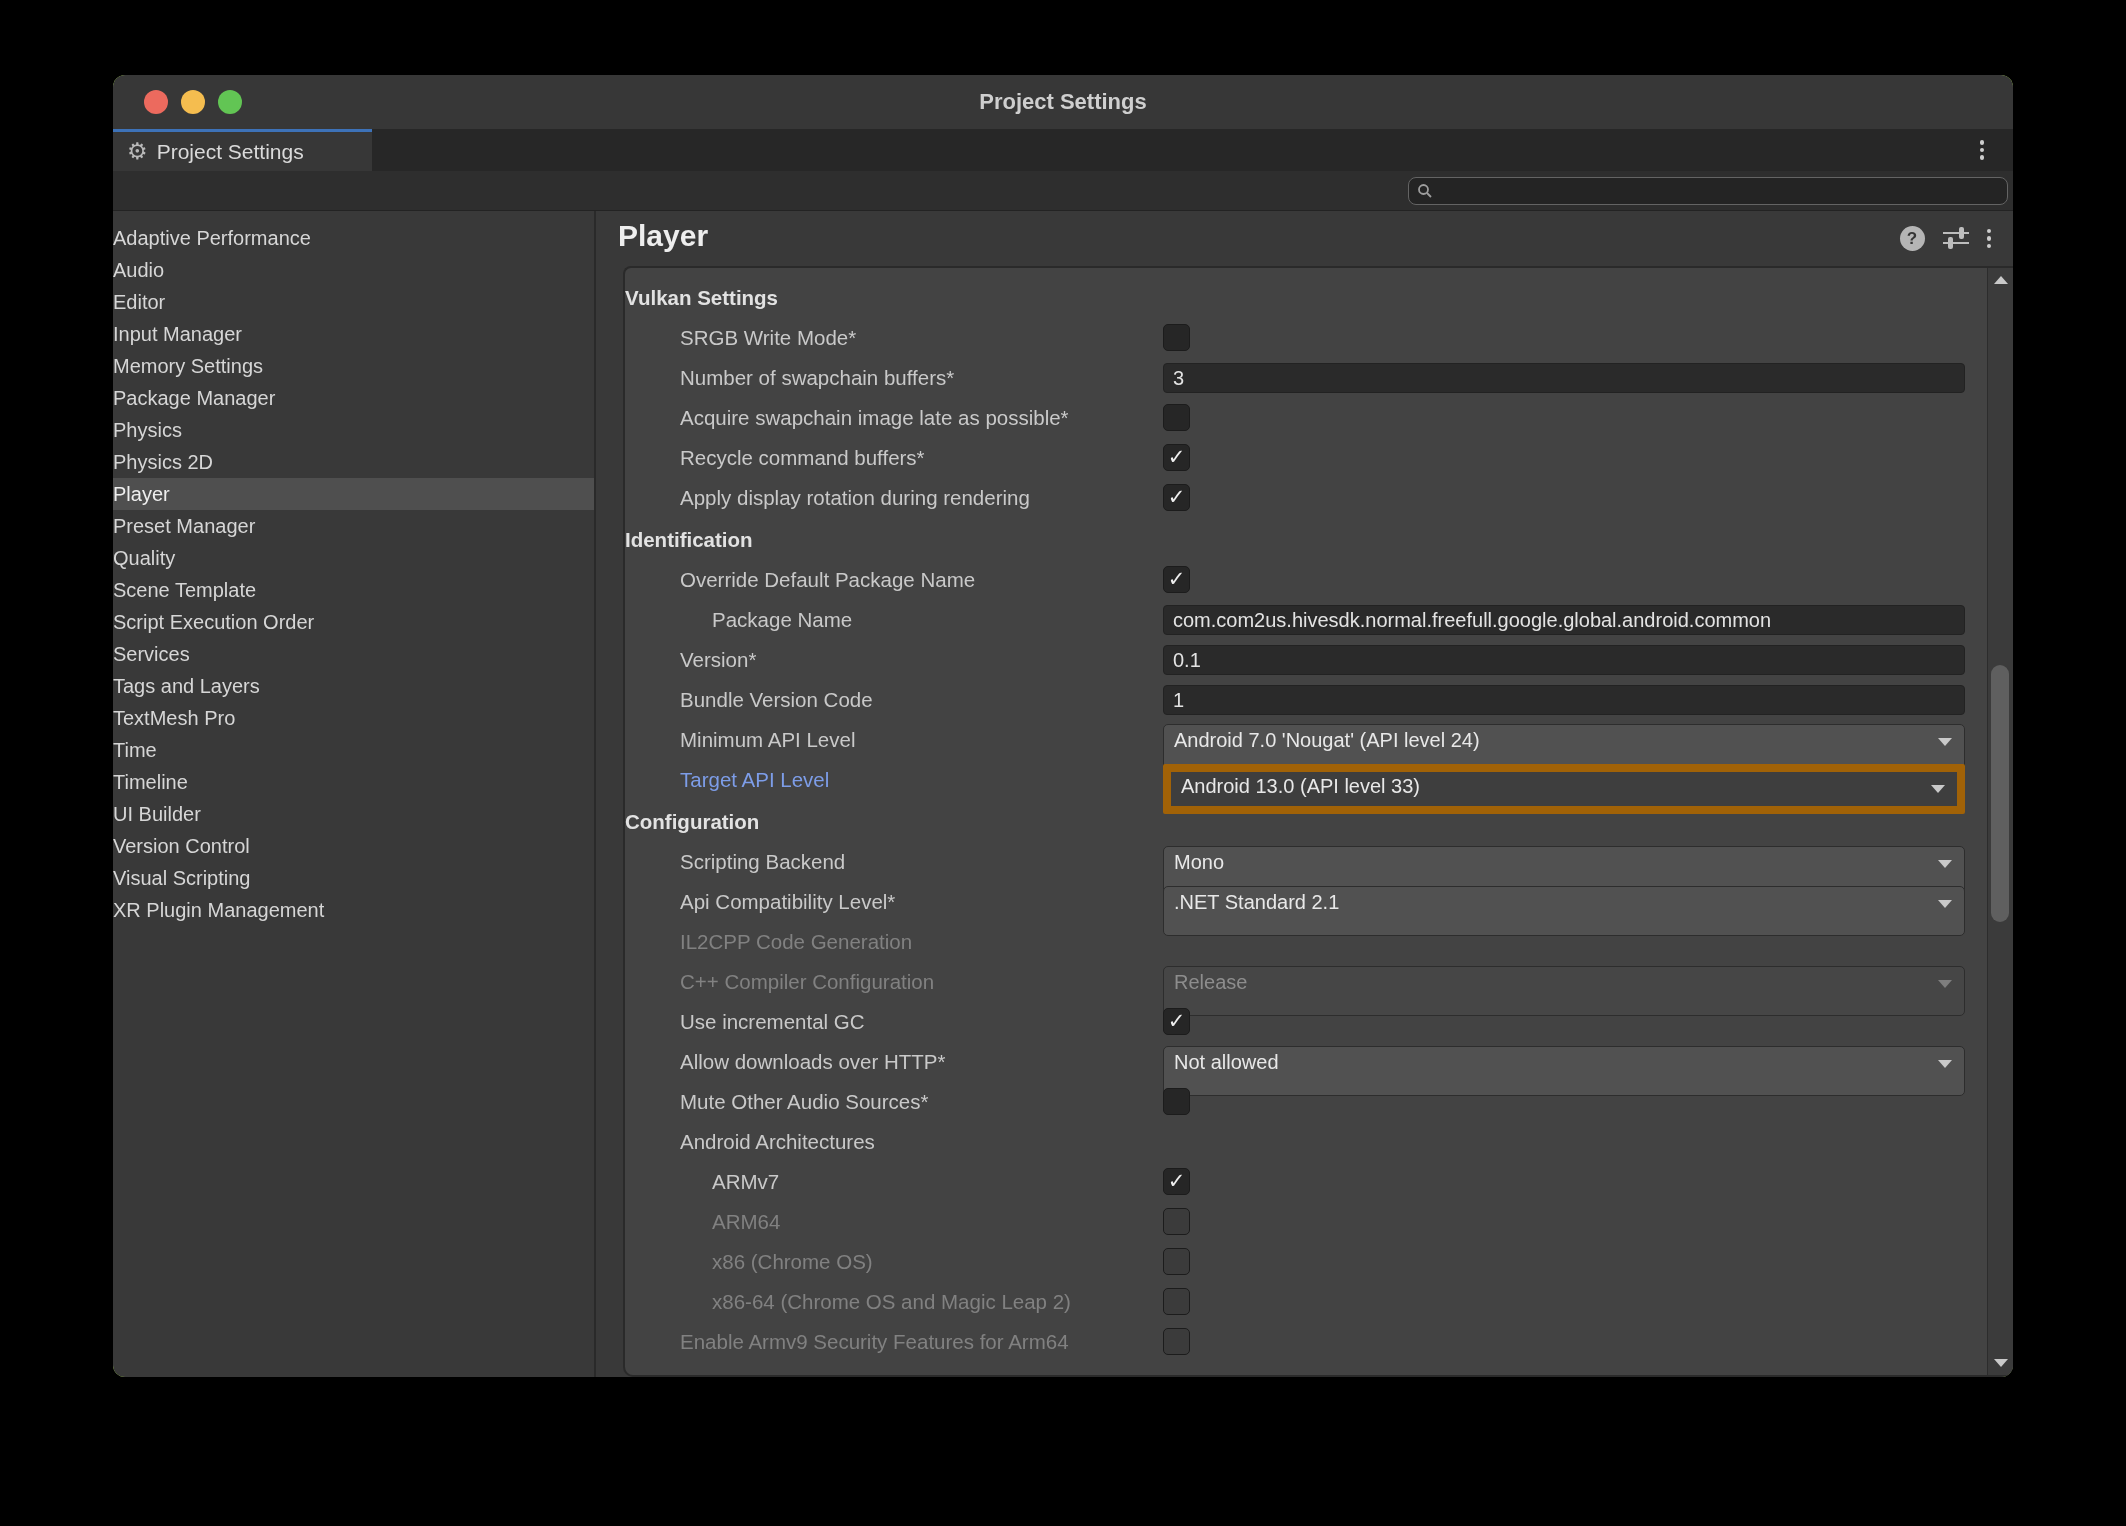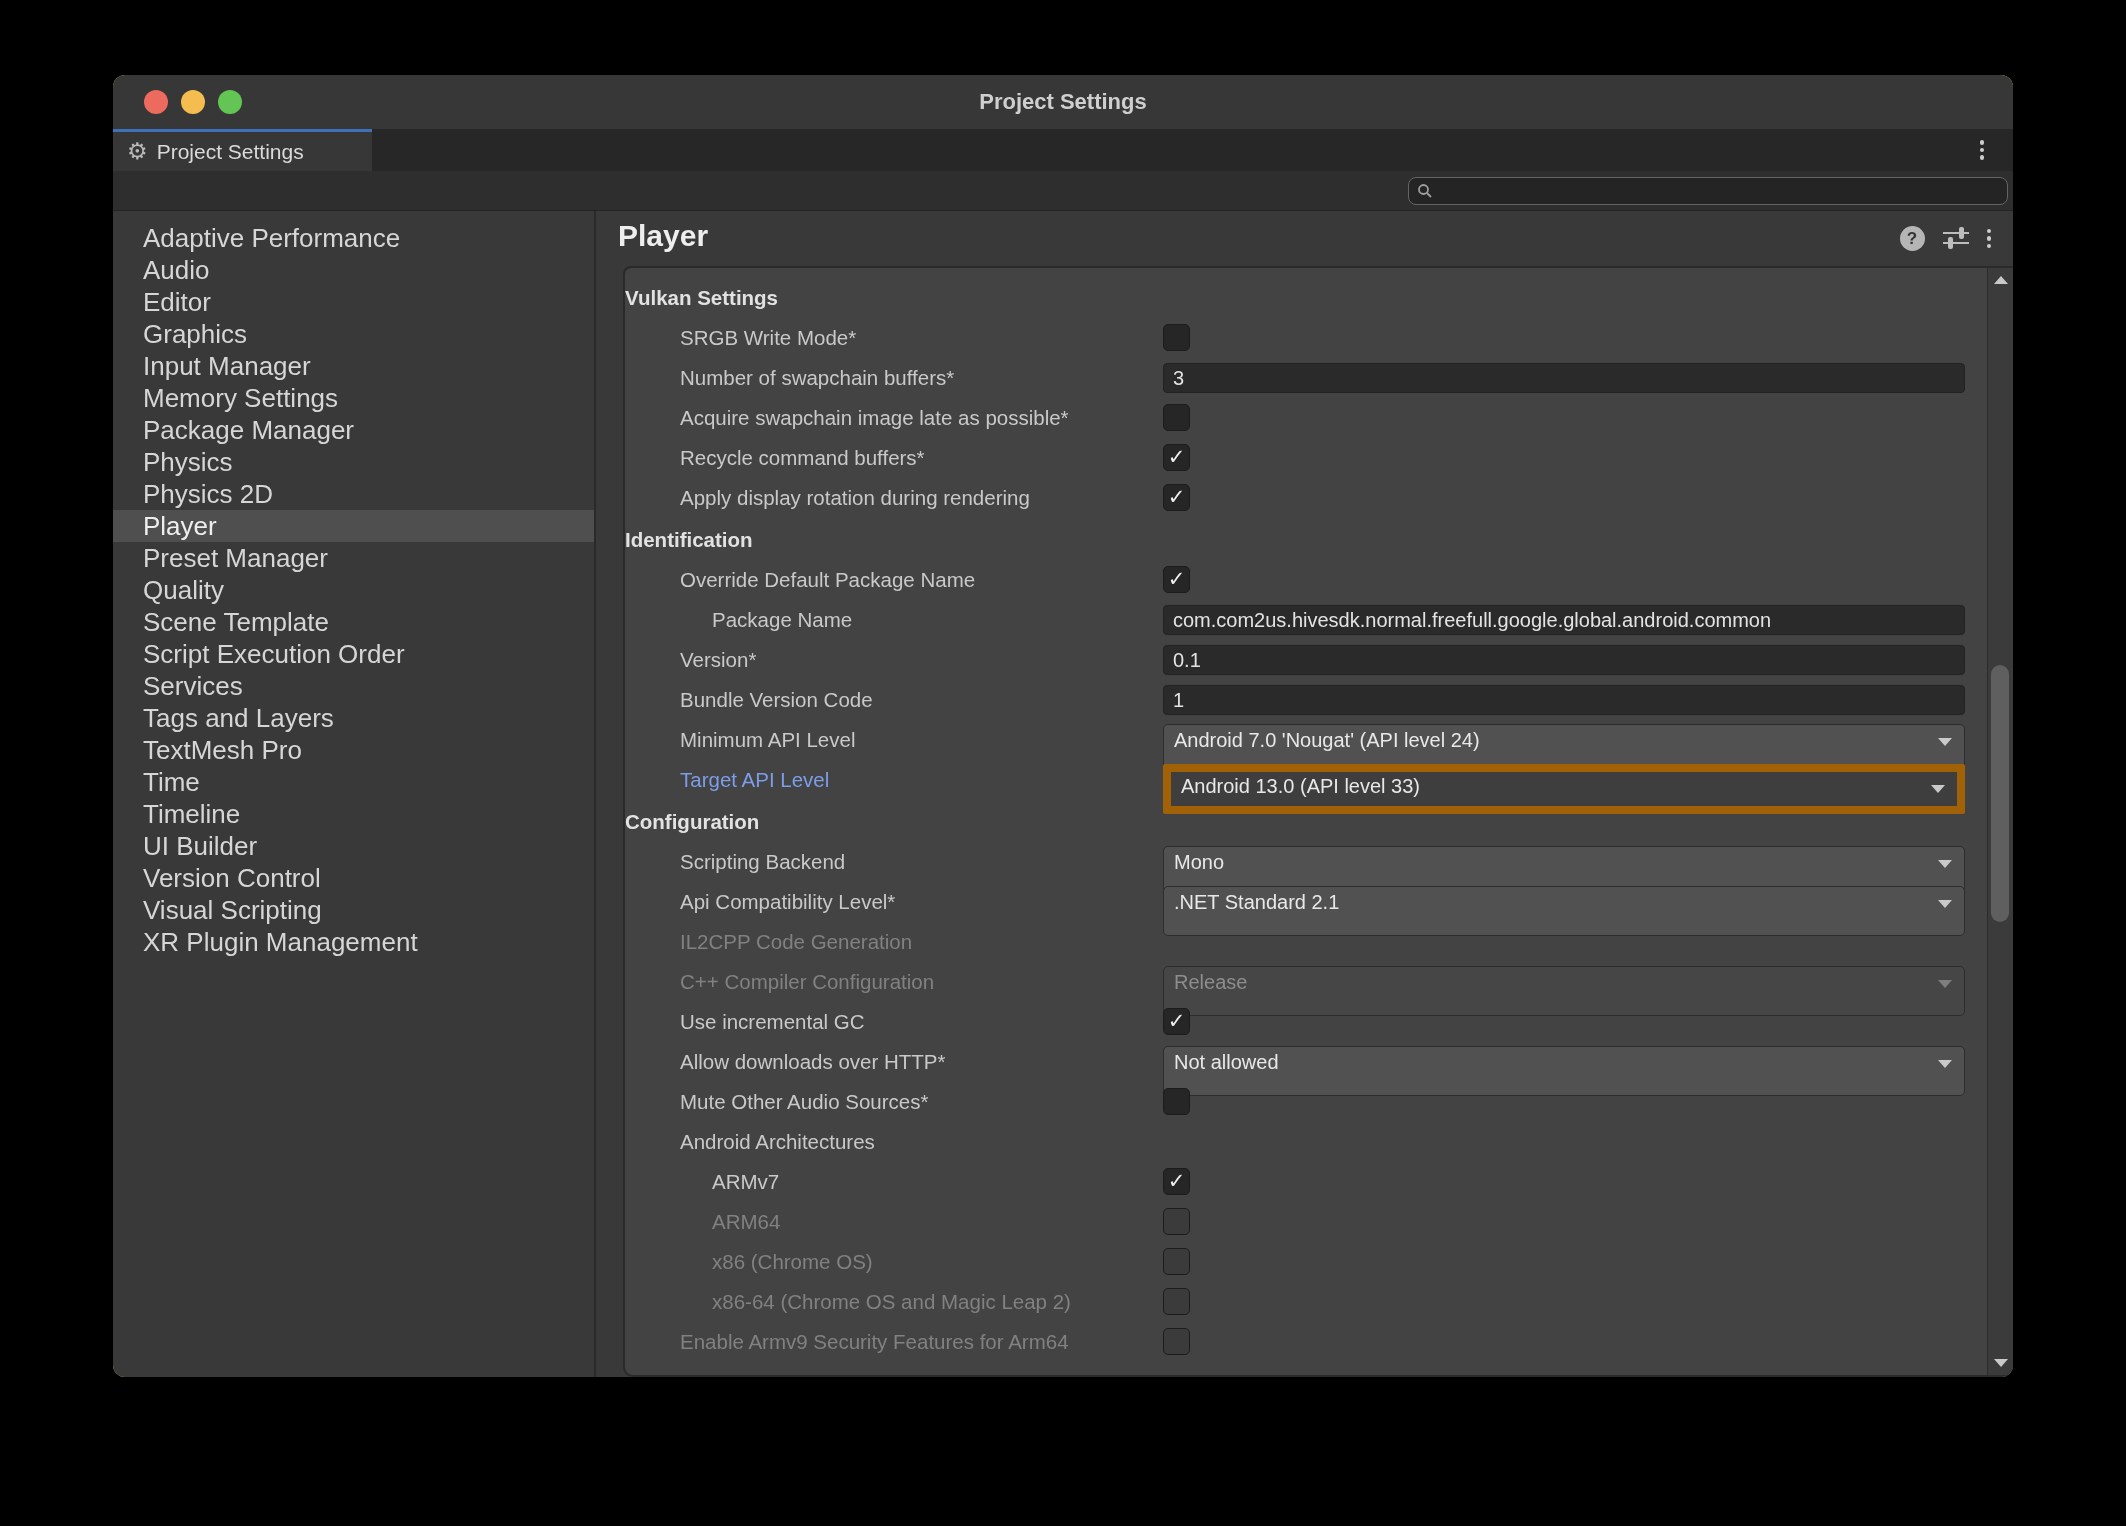--- a/index.html
+++ b/index.html
@@ -33,21 +33,21 @@
   .searchbox { position:absolute; right:5px; top:6px; width:600px; height:28px; background:#242424;
                border:1.5px solid #646464; border-radius:8px; display:flex; align-items:center;
                padding-left:8px; gap:6px; }
   .searchbox input { background:transparent; border:none; outline:none; color:#ddd;
                      font-size:18px; width:540px; font-family:"Liberation Sans",sans-serif; }
 
   
   .main { position:absolute; left:0; top:136px; right:0; bottom:0; }
   .sidebar { position:absolute; left:0; top:0; bottom:0; width:481px; background:#393939;
              padding-top:11px; overflow:hidden; }
-  .side-item { height:32px; line-height:32px; padding-left:30px; color:#d6d6d6; font-size:26px;
+  .side-item { height:32px; line-height:32px; color:#d6d6d6; font-size:20px;
                white-space:nowrap; cursor:pointer; }
   .side-item.selected { background:#4f4f4f; color:#eee; }
   .v-divider { position:absolute; left:481px; top:0; bottom:0; width:2px; background:#2a2a2a; }
   .content { position:absolute; left:483px; top:0; right:0; bottom:0; background:#393939; }
 
   .content-header { position:absolute; left:0; top:0; right:0; height:55px; }
   .insp-title { position:absolute; left:22px; top:8px; color:#eeeeee; font-size:30px; font-weight:bold; }
   .hdr-icons { position:absolute; right:22px; top:15px; display:flex; align-items:center; gap:18px; }
   .help-ic { width:25px; height:25px; border-radius:50%; background:#b5b5b5; color:#353535;
              font-size:17px; font-weight:bold; display:flex; align-items:center; justify-content:center; cursor:pointer; }
@@ -138,21 +138,20 @@
       </svg>
       <input value="" placeholder="" style="">
     </div>
   </div>
 
   <div class="main">
     <div class="sidebar" id="sidebar-list">
         <div class="side-item">Adaptive Performance</div>
         <div class="side-item">Audio</div>
         <div class="side-item">Editor</div>
-        <div class="side-item">Graphics</div>
         <div class="side-item">Input Manager</div>
         <div class="side-item">Memory Settings</div>
         <div class="side-item">Package Manager</div>
         <div class="side-item">Physics</div>
         <div class="side-item">Physics 2D</div>
         <div class="side-item selected">Player</div>
         <div class="side-item">Preset Manager</div>
         <div class="side-item">Quality</div>
         <div class="side-item">Scene Template</div>
         <div class="side-item">Script Execution Order</div>

